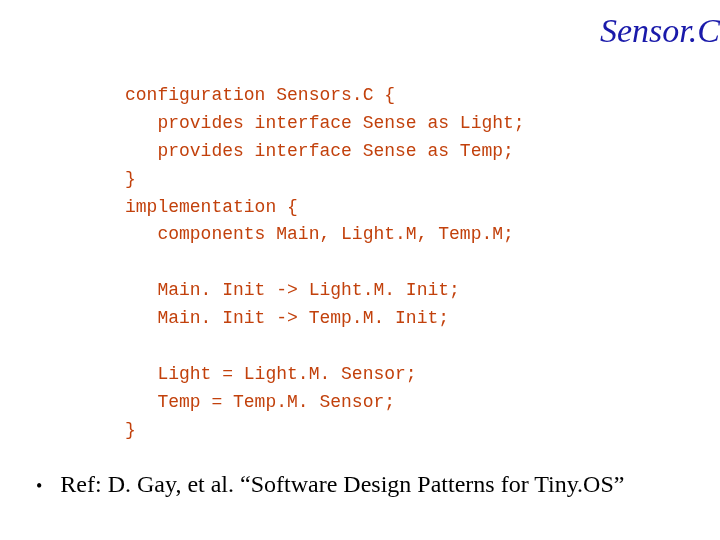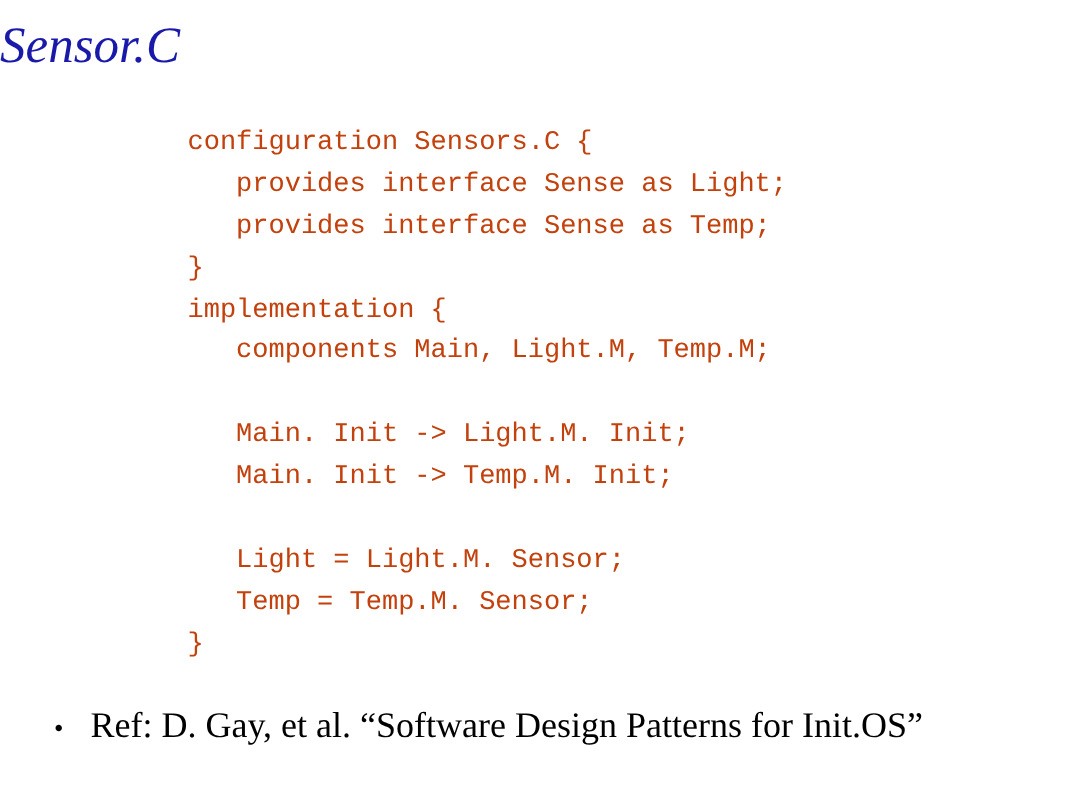--- a/index.html
+++ b/index.html
@@ -16,21 +16,21 @@
     width: 720px;
     height: 540px;
     position: relative;
     box-sizing: border-box;
   }
   .title {
     position: absolute;
     top: 12px;
     left: 0;
     width: 100%;
-    text-align: left;
+    text-align: right;
     font-style: italic;
     font-size: 34px;
     color: #1a1aaa;
   }
   .code {
     position: absolute;
     top: 82px;
     left: 125px;
     font-family: "Courier New", Courier, monospace;
     font-size: 18px;
@@ -69,16 +69,16 @@
 
    Main. Init -&gt; Light.M. Init;
    Main. Init -&gt; Temp.M. Init;
 
    Light = Light.M. Sensor;
    Temp = Temp.M. Sensor;
 }</div>
 
   <div class="ref-row">
     <span class="bullet-dot">•</span>
-    <span>Ref: D. Gay, et al. “Software Design Patterns for Init.OS”</span>
+    <span>Ref: D. Gay, et al. “Software Design Patterns for Tiny.OS”</span>
   </div>
 
 </div>
 
 </body></html>

